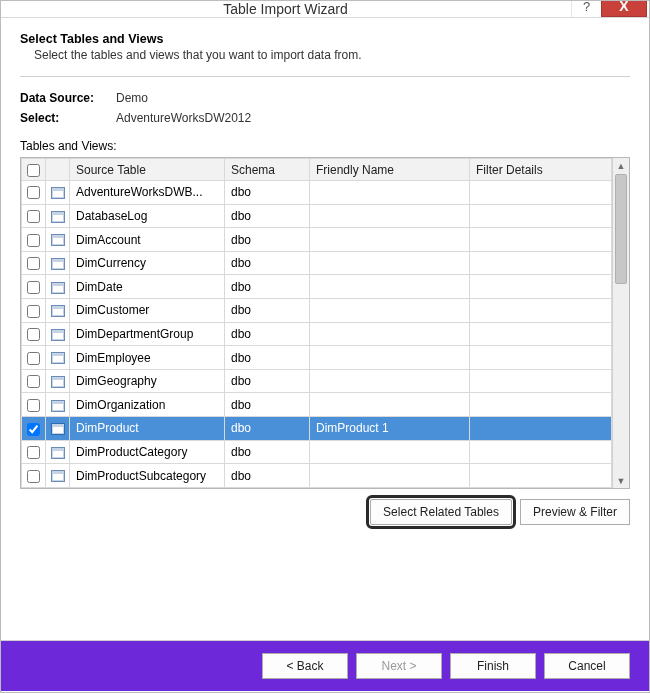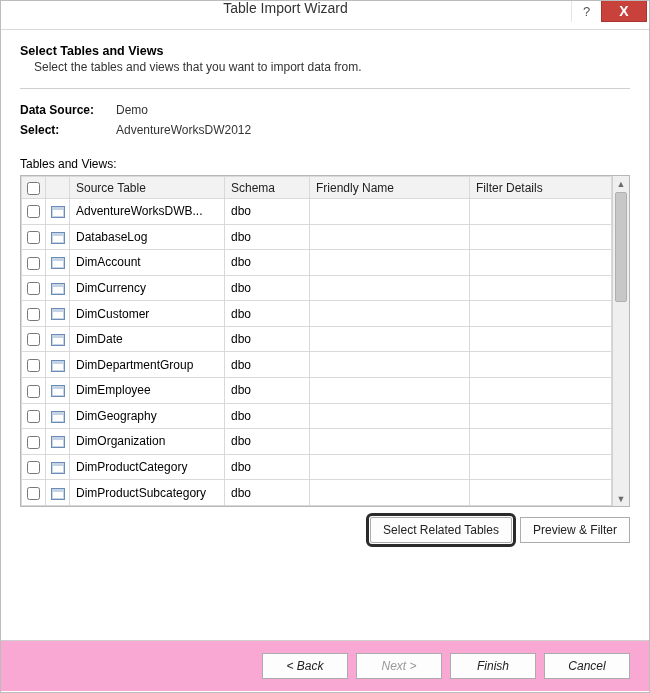--- a/index.html
+++ b/index.html
@@ -7,23 +7,23 @@
   body {
     font-family: "Segoe UI", Tahoma, sans-serif;
     font-size: 12px;
     background: #fff;
     width: 650px;
     height: 693px;
     overflow: hidden;
     color: #000;
   }
   .titlebar {
-    height: 30px;
-    display: flex;
-    align-items: flex-start;
+    height: 18px;
+    display: flex;
+    align-items: flex-end;
     border-bottom: 1px solid #d9d9d9;
     background: #fff;
   }
   .titlebar .title {
     flex: 1;
     text-align: center;
     font-size: 14px;
     color: #333;
   }
   .titlebar .btn {
@@ -62,21 +62,21 @@
   }
   hr.sep {
     border: none;
     border-top: 1px solid #cfcfcf;
     margin: 0 0 14px 0;
   }
   .kv { display: flex; margin-bottom: 6px; font-size: 12px; }
   .kv .k { width: 96px; font-weight: bold; }
   .kv .k.nb { font-weight: bold; }
   .kv .v { color: #333; }
-  .tv-label { font-size: 12px; margin: 20px 0 4px 0; }
+  .tv-label { font-size: 12px; margin: 14px 0 4px 0; }
   .grid-wrap {
     border: 1px solid #b7b7b7;
     height: 332px;
     display: flex;
   }
   .grid {
     flex: 1;
     overflow: hidden;
     border-collapse: collapse;
     font-size: 12px;
@@ -172,22 +172,21 @@
     outline-offset: 1px;
   }
   .footer {
     border-top: 1px solid #cfcfcf;
     padding: 12px 20px;
     display: flex;
     justify-content: flex-end;
     gap: 8px;
     position: absolute;
     left: 0; right: 0; bottom: 2px;
-    background:#f9a8d4;
-    font-style:italic;
+    background:#6d28d9;
   }
   .btn-footer {
     height: 26px;
     width: 86px;
     background: #fdfdfd;
     border: 1px solid #acacac;
     font: inherit;
     color: #222;
     cursor: pointer;
   }
@@ -264,36 +263,36 @@
             <td class="col-check"><input type="checkbox" style=""></td>
             <td class="col-icon"><span class="tbl-icon"></span></td>
             <td class="col-src">DimCurrency</td>
             <td class="col-schema">dbo</td>
             <td class="col-fn"></td>
             <td class="col-fd"></td>
           </tr>
           <tr>
             <td class="col-check"><input type="checkbox" style=""></td>
             <td class="col-icon"><span class="tbl-icon"></span></td>
+            <td class="col-src">DimDate</td>
+            <td class="col-schema">dbo</td>
+            <td class="col-fn"></td>
+            <td class="col-fd"></td>
+          </tr>
+          <tr>
+            <td class="col-check"><input type="checkbox" style=""></td>
+            <td class="col-icon"><span class="tbl-icon"></span></td>
             <td class="col-src">DimCustomer</td>
             <td class="col-schema">dbo</td>
             <td class="col-fn"></td>
             <td class="col-fd"></td>
           </tr>
           <tr>
             <td class="col-check"><input type="checkbox" style=""></td>
             <td class="col-icon"><span class="tbl-icon"></span></td>
-            <td class="col-src">DimDate</td>
-            <td class="col-schema">dbo</td>
-            <td class="col-fn"></td>
-            <td class="col-fd"></td>
-          </tr>
-          <tr>
-            <td class="col-check"><input type="checkbox" style=""></td>
-            <td class="col-icon"><span class="tbl-icon"></span></td>
             <td class="col-src">DimDepartmentGroup</td>
             <td class="col-schema">dbo</td>
             <td class="col-fn"></td>
             <td class="col-fd"></td>
           </tr>
           <tr>
             <td class="col-check"><input type="checkbox" style=""></td>
             <td class="col-icon"><span class="tbl-icon"></span></td>
             <td class="col-src">DimEmployee</td>
             <td class="col-schema">dbo</td>
@@ -307,20 +306,28 @@
             <td class="col-schema">dbo</td>
             <td class="col-fn"></td>
             <td class="col-fd"></td>
           </tr>
           <tr>
             <td class="col-check"><input type="checkbox" style=""></td>
             <td class="col-icon"><span class="tbl-icon"></span></td>
             <td class="col-src">DimOrganization</td>
             <td class="col-schema">dbo</td>
             <td class="col-fn"></td>
+            <td class="col-fd"></td>
+          </tr>
+          <tr class="selected">
+            <td class="col-check"><input type="checkbox" checked="" style=""></td>
+            <td class="col-icon"><span class="tbl-icon"></span></td>
+            <td class="col-src">DimProduct</td>
+            <td class="col-schema">dbo</td>
+            <td class="col-fn">DimProduct 1</td>
             <td class="col-fd"></td>
           </tr>
           <tr>
             <td class="col-check"><input type="checkbox" style=""></td>
             <td class="col-icon"><span class="tbl-icon"></span></td>
             <td class="col-src">DimProductCategory</td>
             <td class="col-schema">dbo</td>
             <td class="col-fn"></td>
             <td class="col-fd"></td>
           </tr>

